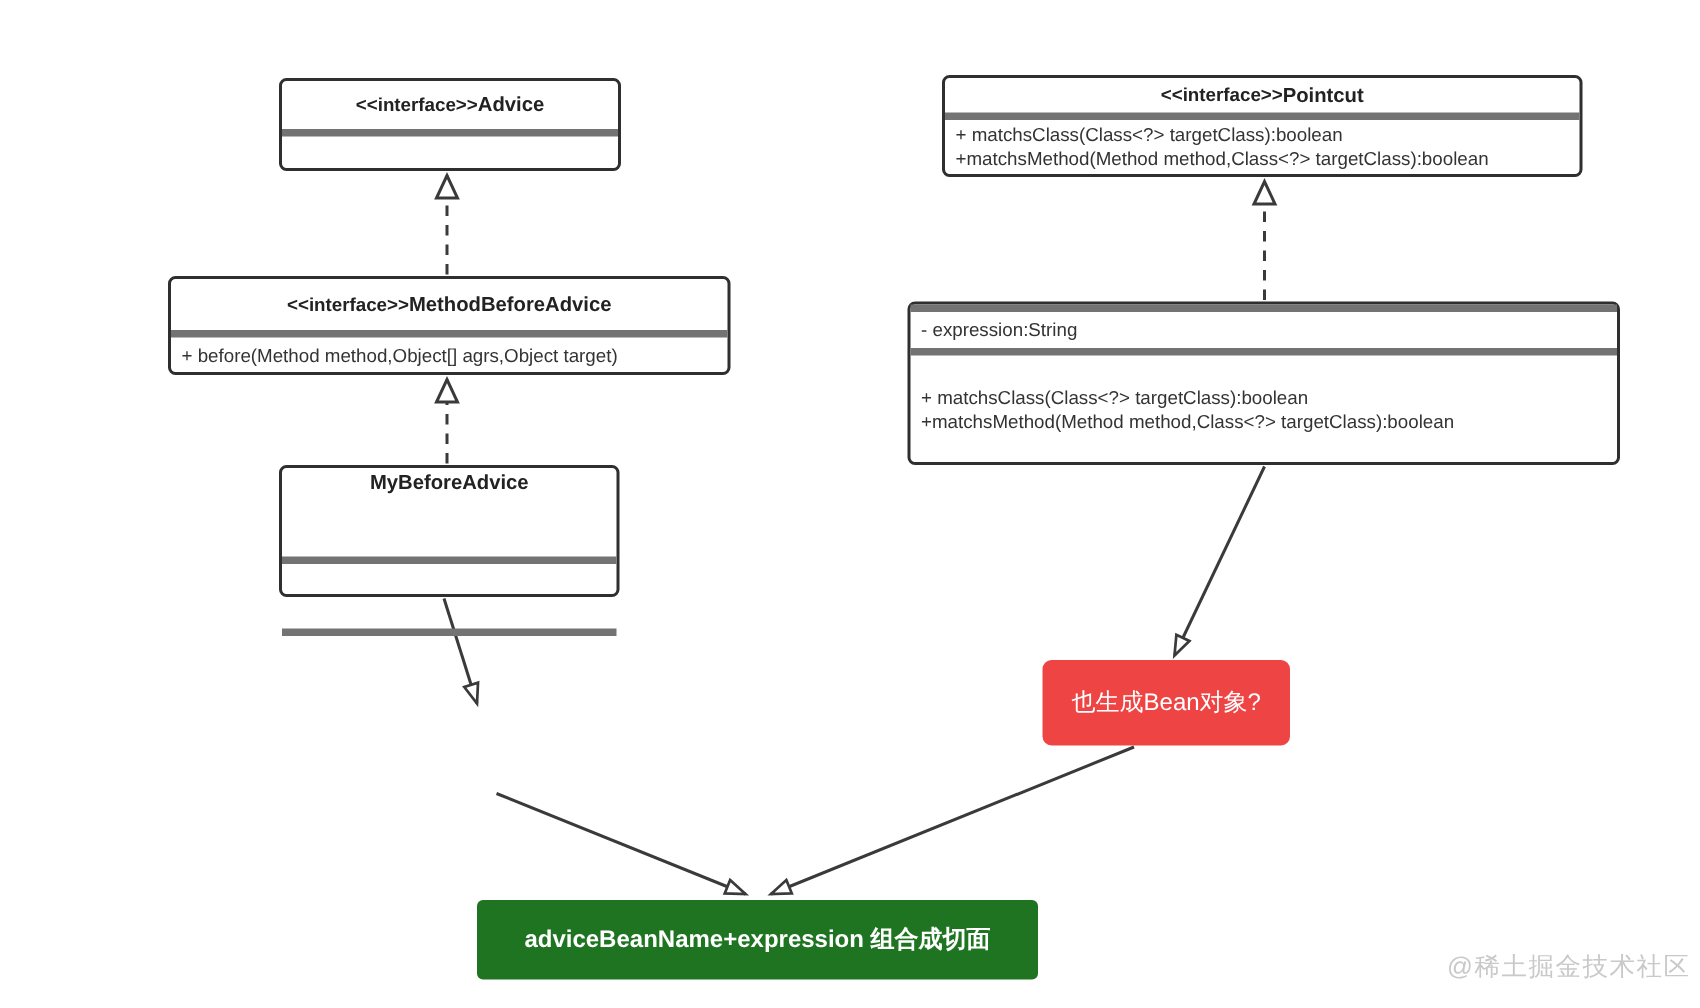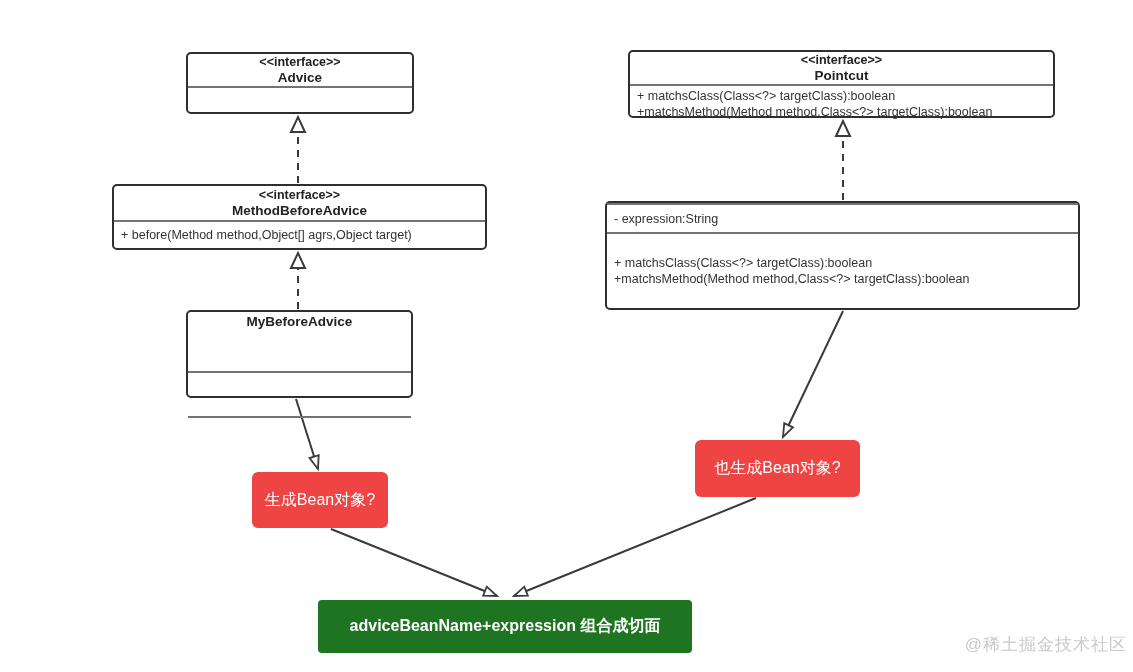--- a/index.html
+++ b/index.html
@@ -19,31 +19,30 @@
     box-sizing: border-box;
     background: #ffffff;
     border: 2px solid #2f2f2f;
     border-radius: 5px;
     display: flex;
     flex-direction: column;
     color: #222222;
   }
   .uml .hd {
     display: flex;
-    flex-direction: column;
     justify-content: center;
     align-items: center;
     font-weight: bold;
     padding: 2px 4px;
     box-sizing: border-box;
   }
   .uml .hd .st { font-size: 12.5px; line-height: 15px; }
   .uml .hd .nm { font-size: 13.5px; line-height: 16px; }
   .uml .sec {
-    border-top: 2px solid #737373;
+    border-top: 5px solid #737373;
     box-sizing: border-box;
     padding: 2px 7px;
     font-size: 12.5px;
     color: #333333;
     display: flex;
     flex-direction: column;
     justify-content: center;
     flex: 1;
   }
   .uml .sec .member { line-height: 16px; white-space: nowrap; }
@@ -153,19 +152,18 @@
   <div id="cls-aspectj" class="uml">
     <div class="sec attrs">
       <div class="member">- expression:String</div>
     </div>
     <div class="sec">
       <div class="member">+ matchsClass(Class&lt;?&gt; targetClass):boolean</div>
       <div class="member">+matchsMethod(Method method,Class&lt;?&gt; targetClass):boolean</div>
     </div>
   </div>
 
-  <div id="note-left" class="note orange">生成Bean对象?</div>
   <div id="note-right" class="note orange">也生成Bean对象?</div>
   <div id="note-green" class="note">adviceBeanName+expression 组合成切面</div>
 
   <div class="watermark">@稀土掘金技术社区</div>
 
 </div>
 
 </body></html>

